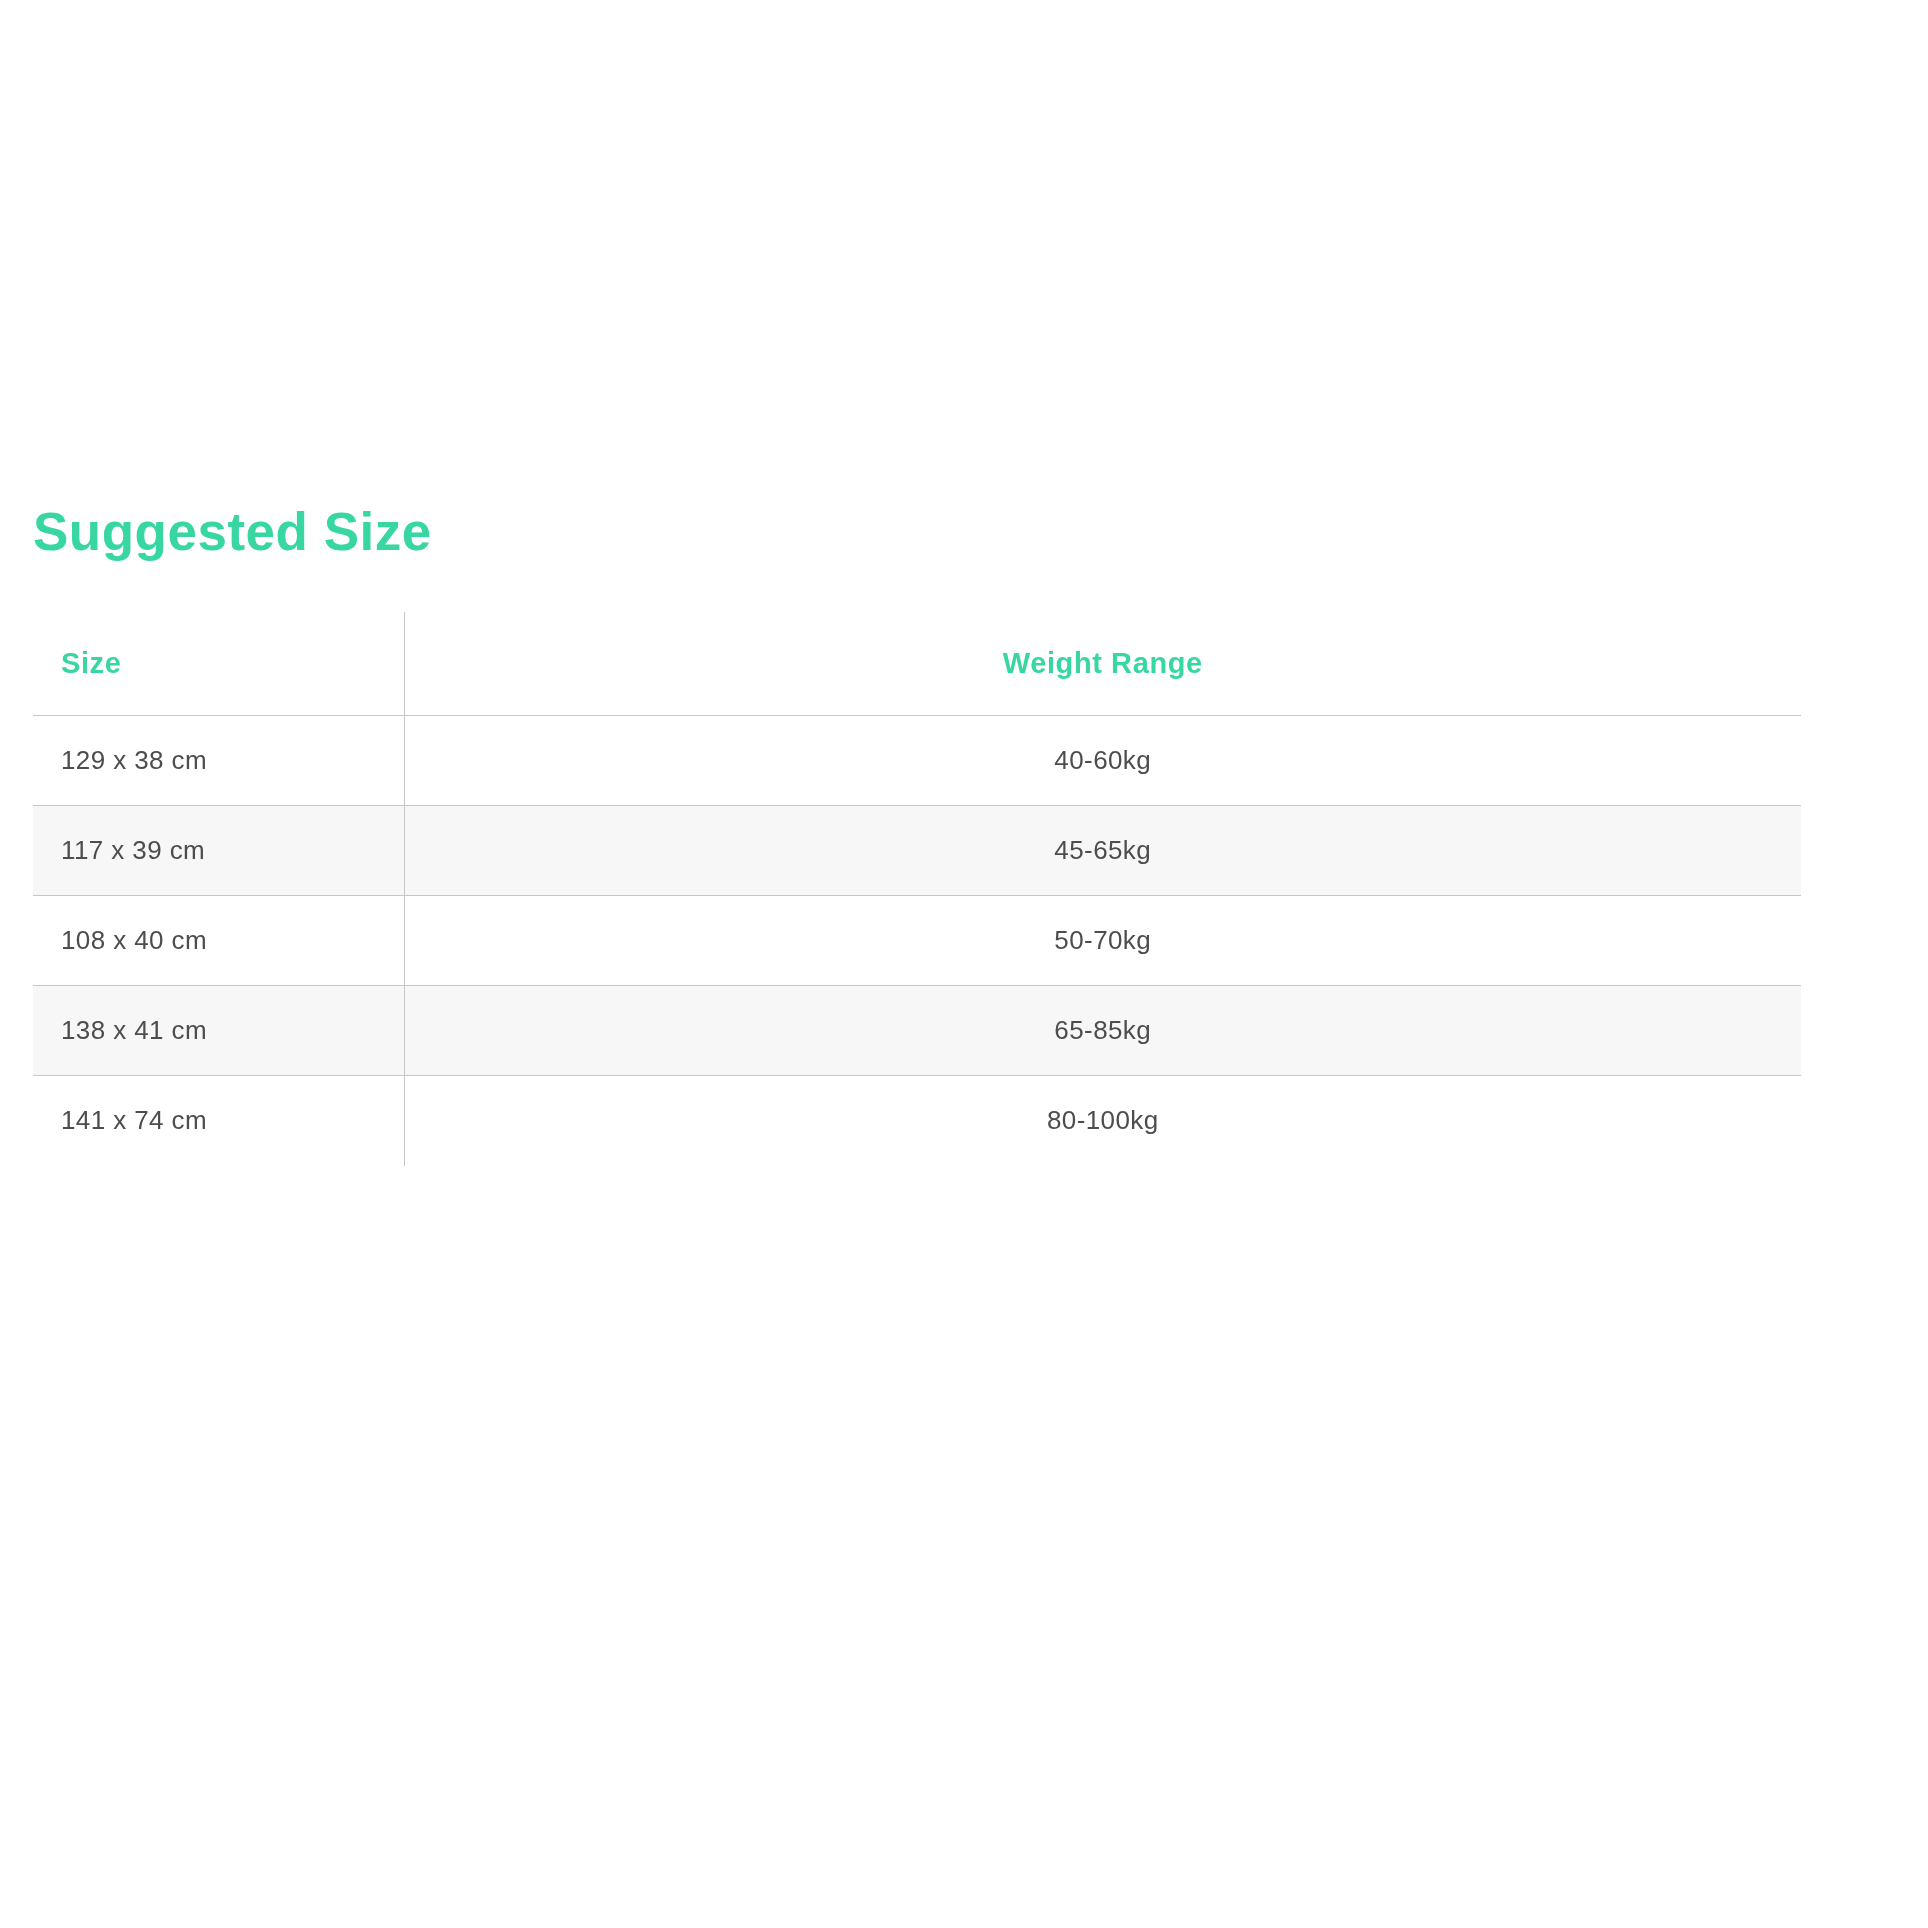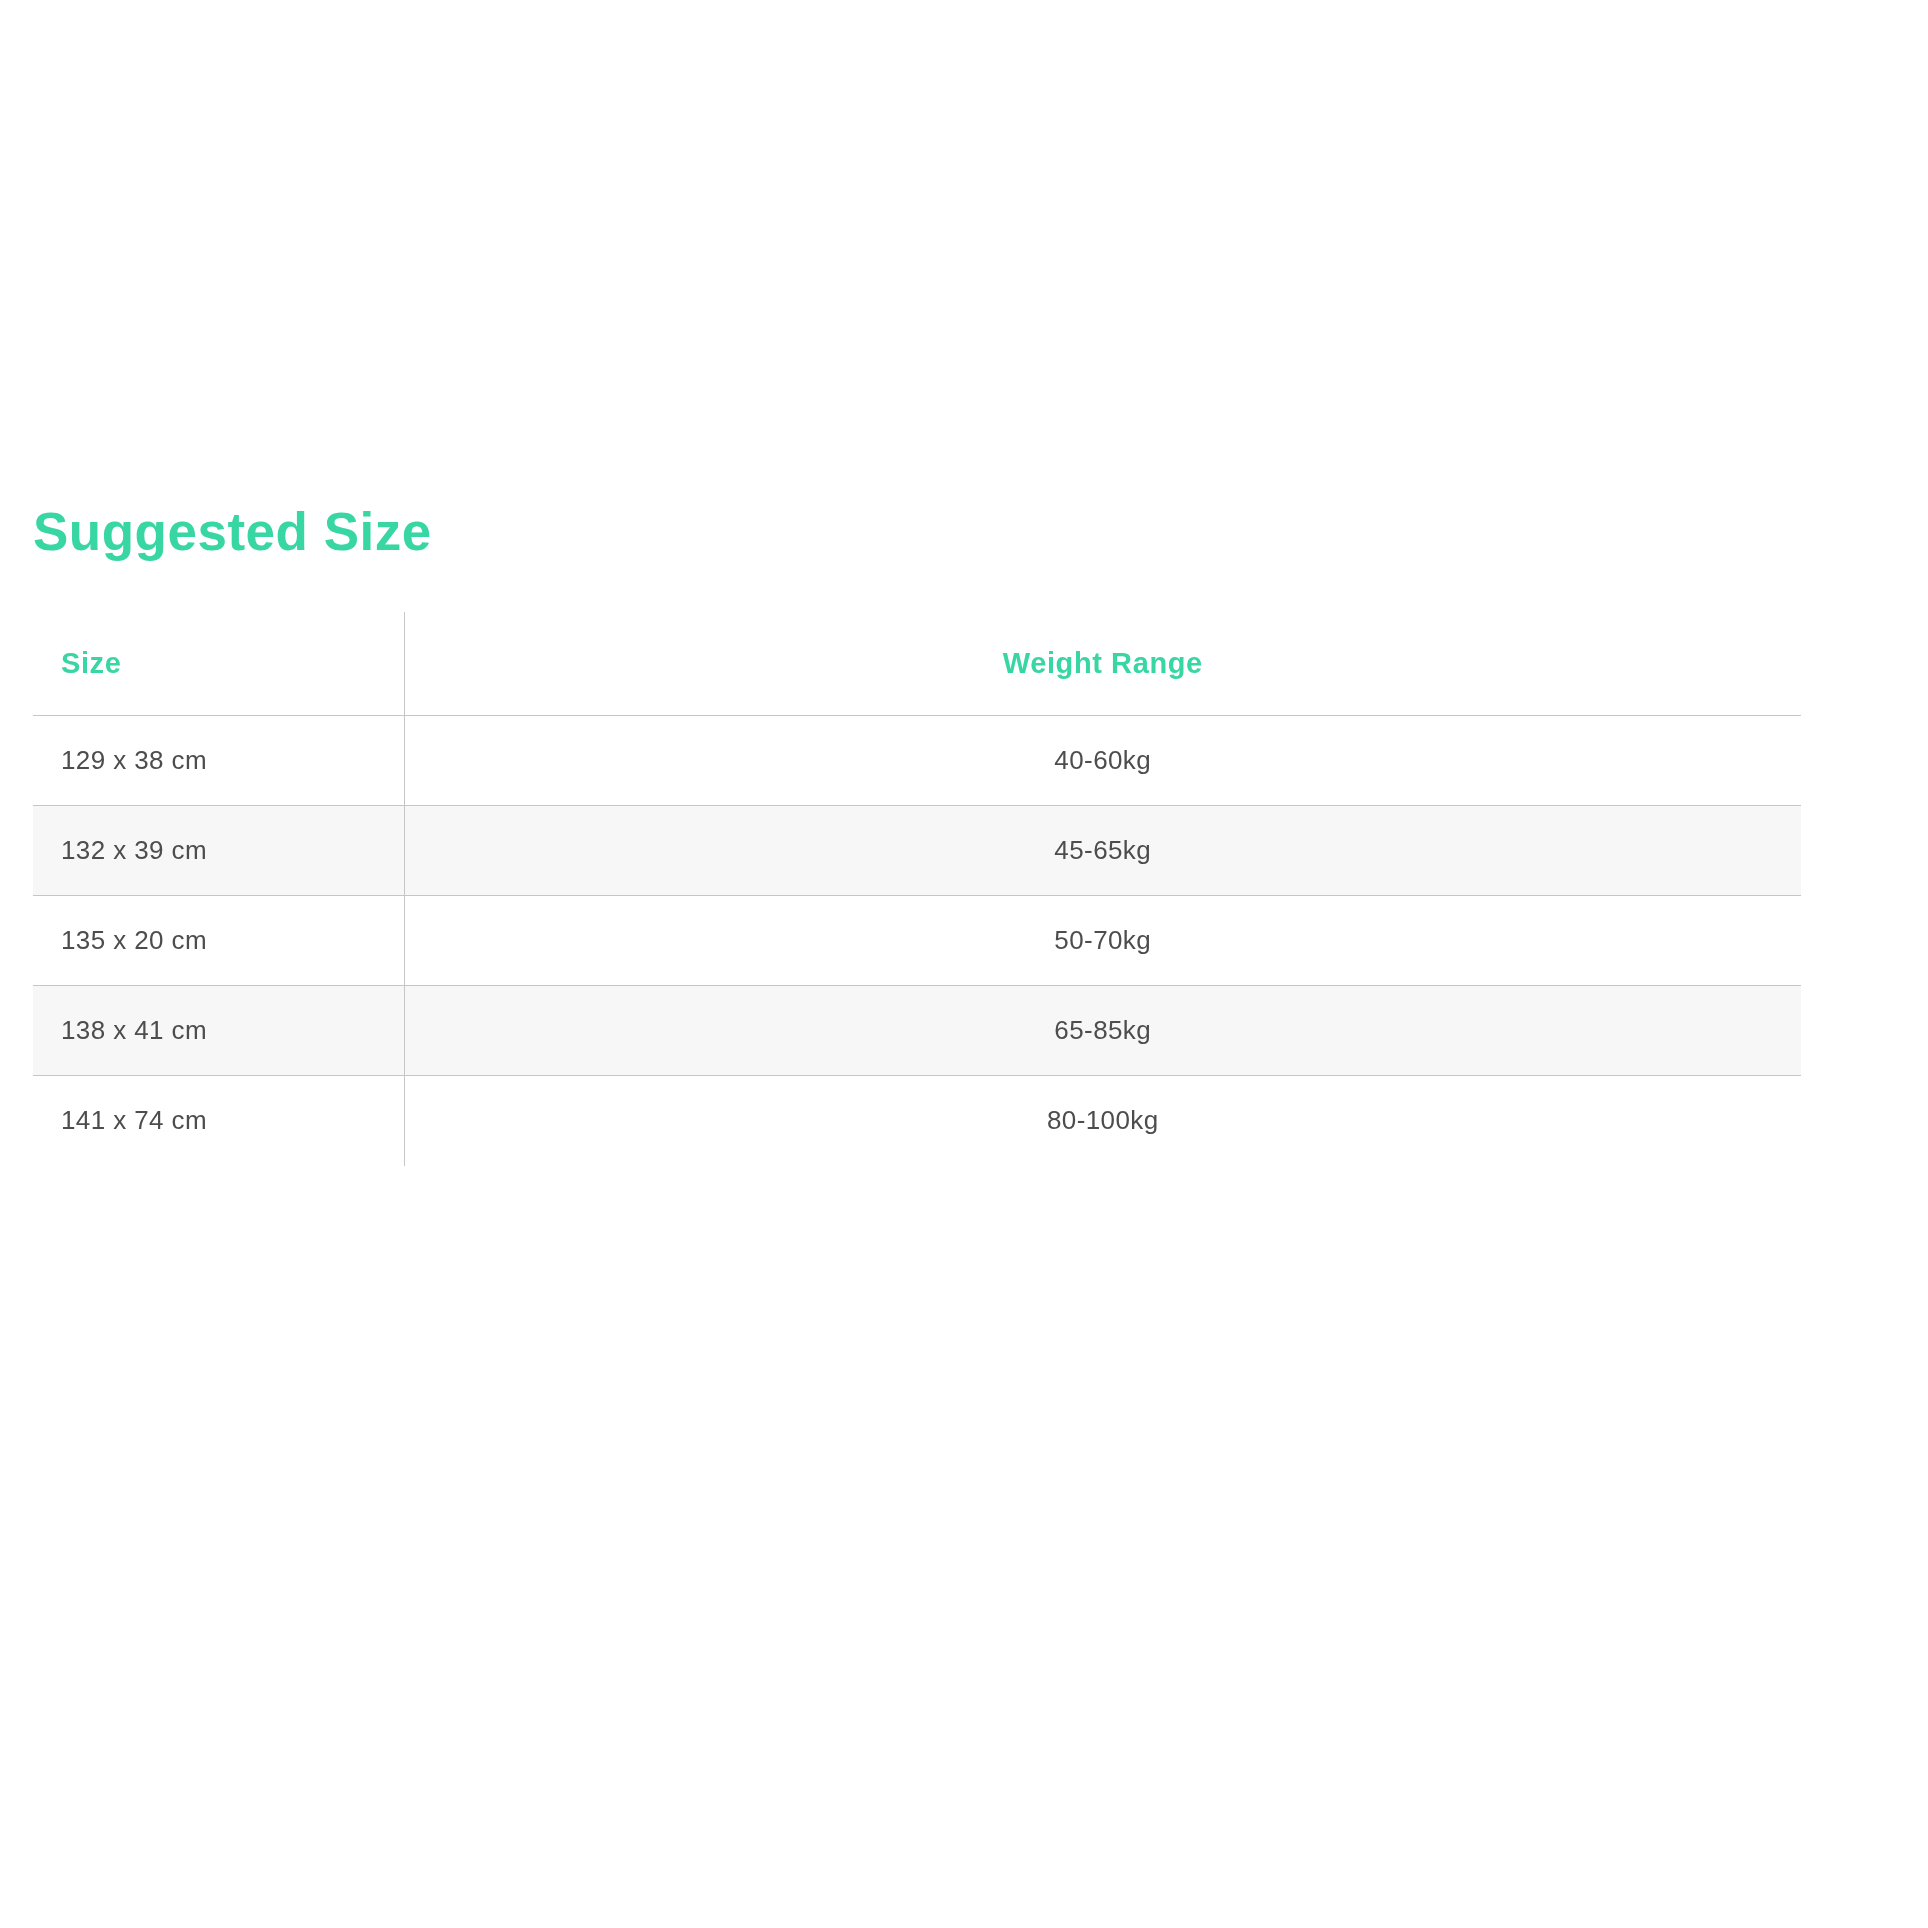--- a/index.html
+++ b/index.html
@@ -87,25 +87,25 @@
         <th class="col-size">Size</th>
         <th class="col-weight">Weight Range</th>
       </tr>
     </thead>
     <tbody>
       <tr>
         <td class="col-size">129 x 38 cm</td>
         <td class="col-weight">40-60kg</td>
       </tr>
       <tr>
-        <td class="col-size">132 x 39 cm</td>
+        <td class="col-size">117 x 39 cm</td>
         <td class="col-weight">45-65kg</td>
       </tr>
       <tr>
-        <td class="col-size">135 x 20 cm</td>
+        <td class="col-size">108 x 40 cm</td>
         <td class="col-weight">50-70kg</td>
       </tr>
       <tr>
         <td class="col-size">138 x 41 cm</td>
         <td class="col-weight">65-85kg</td>
       </tr>
       <tr>
         <td class="col-size">141 x 74 cm</td>
         <td class="col-weight">80-100kg</td>
       </tr>

